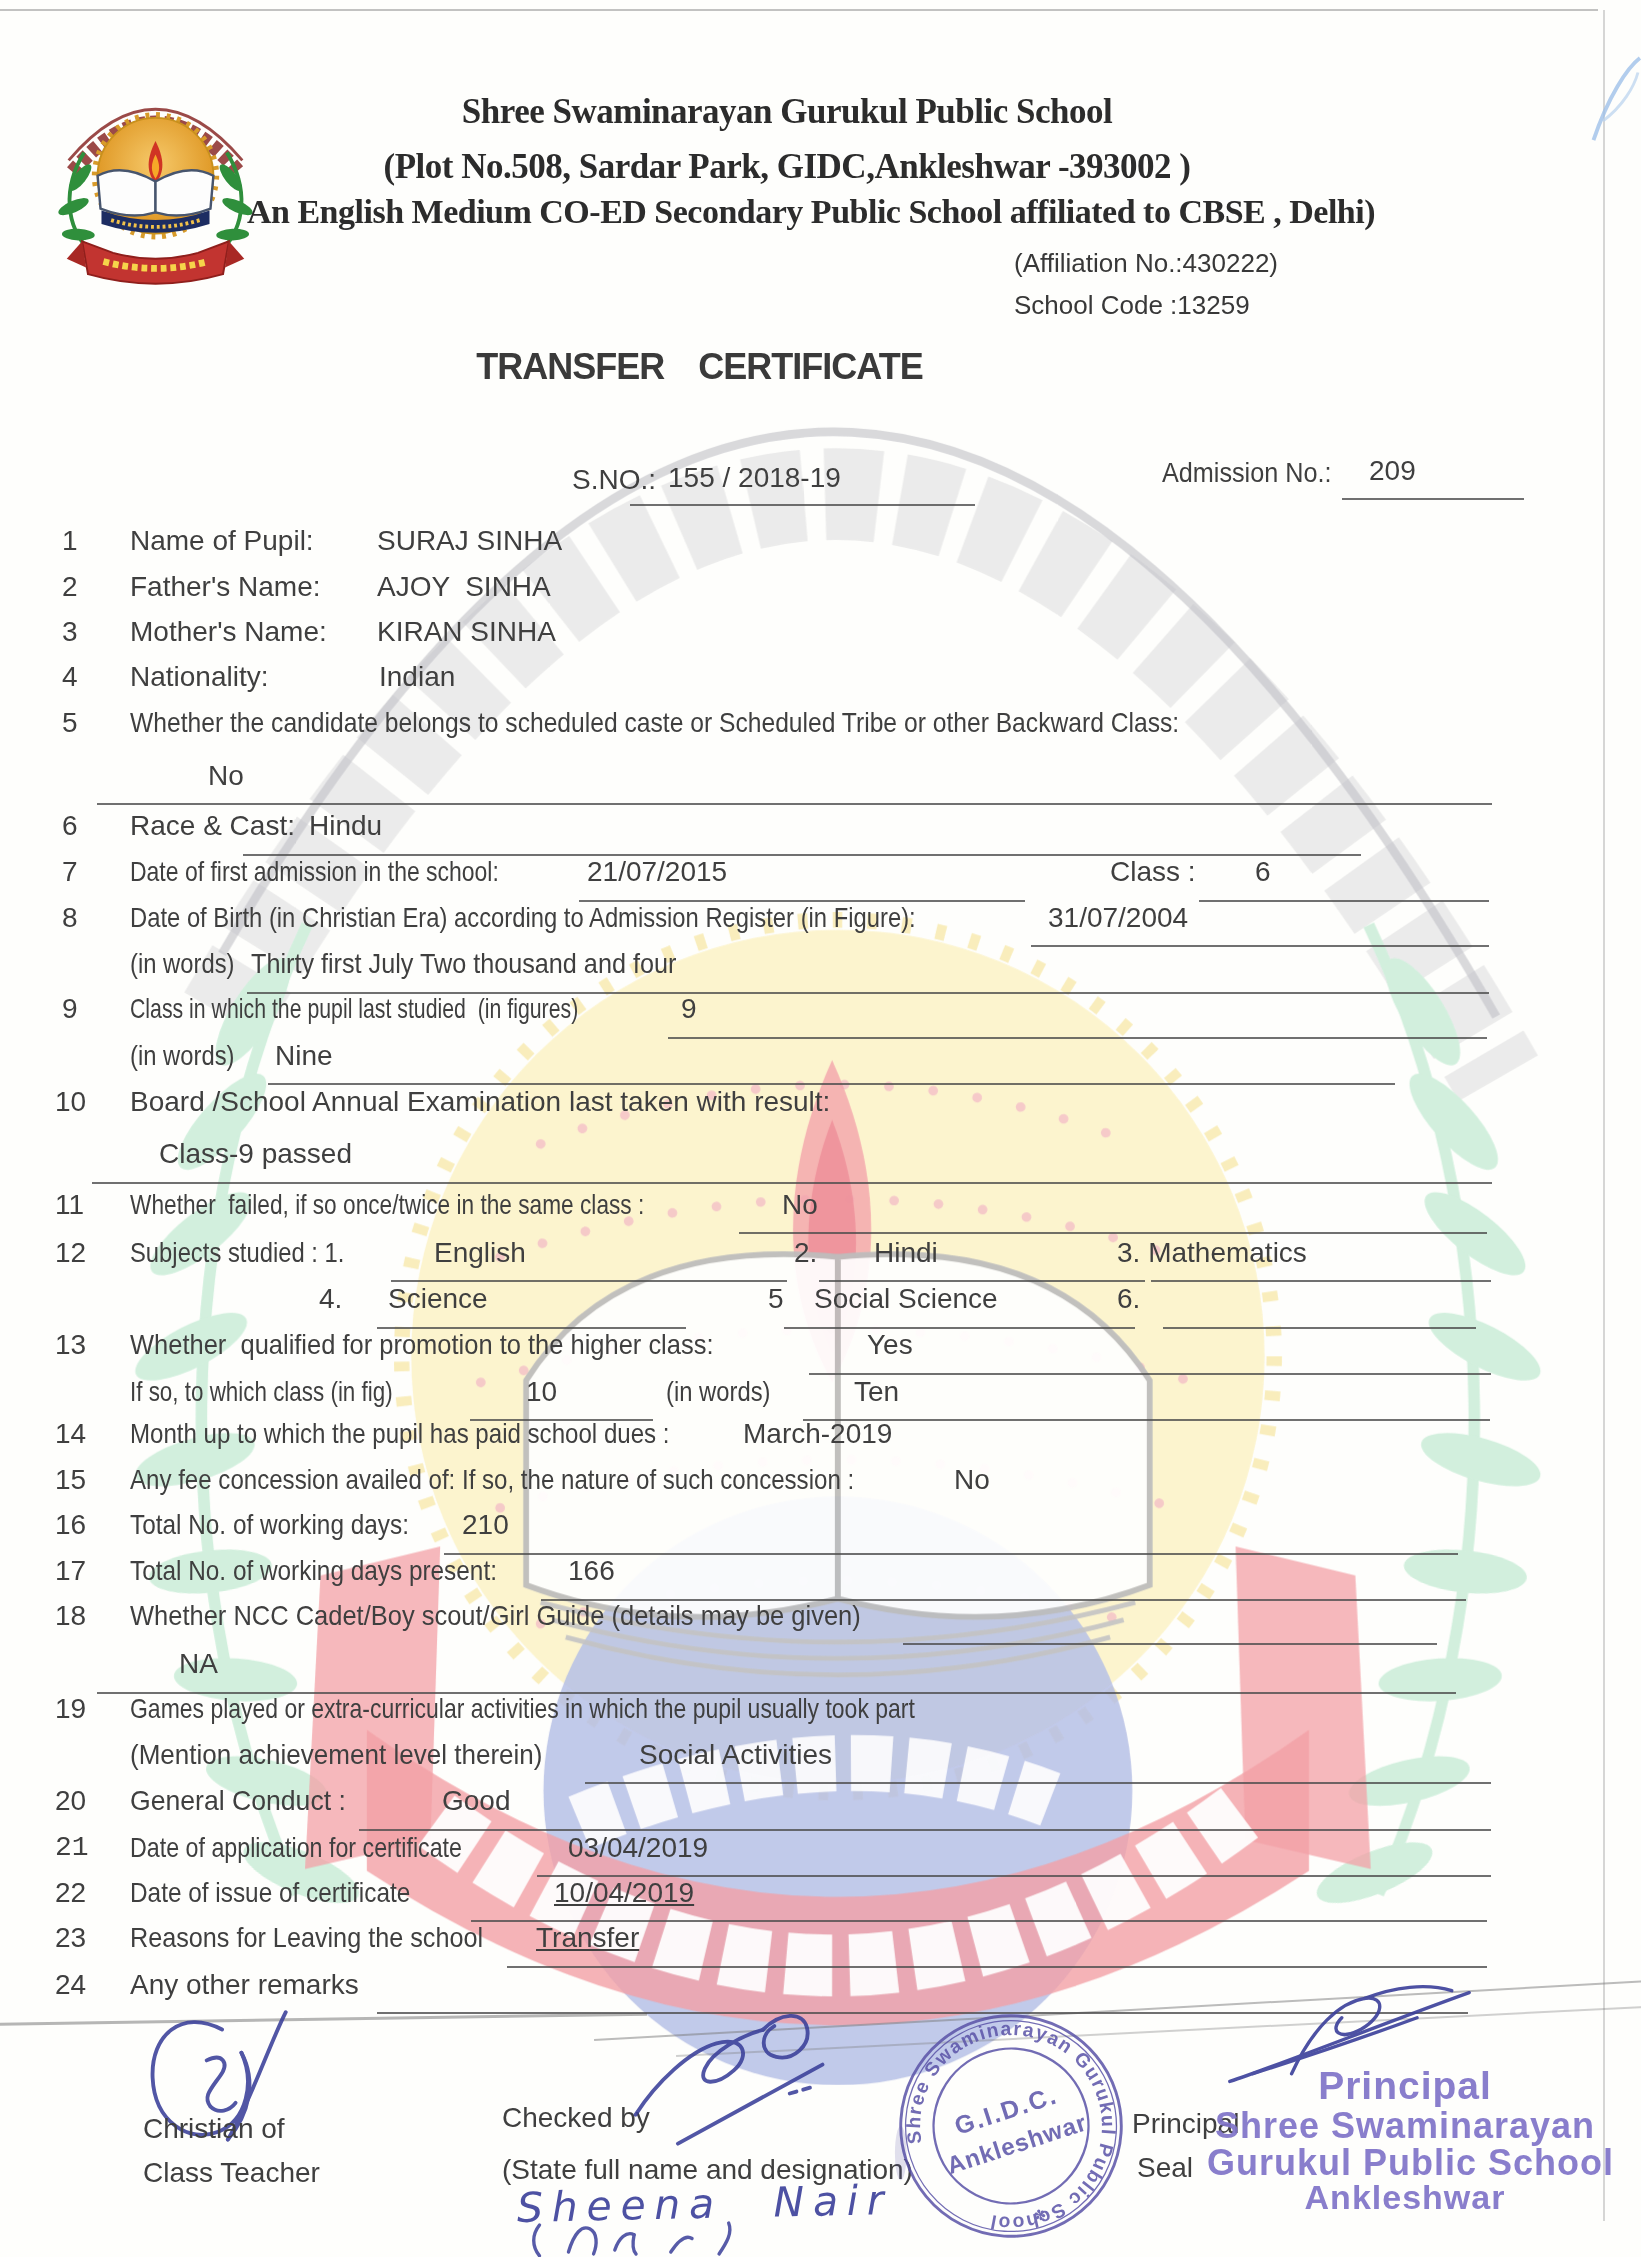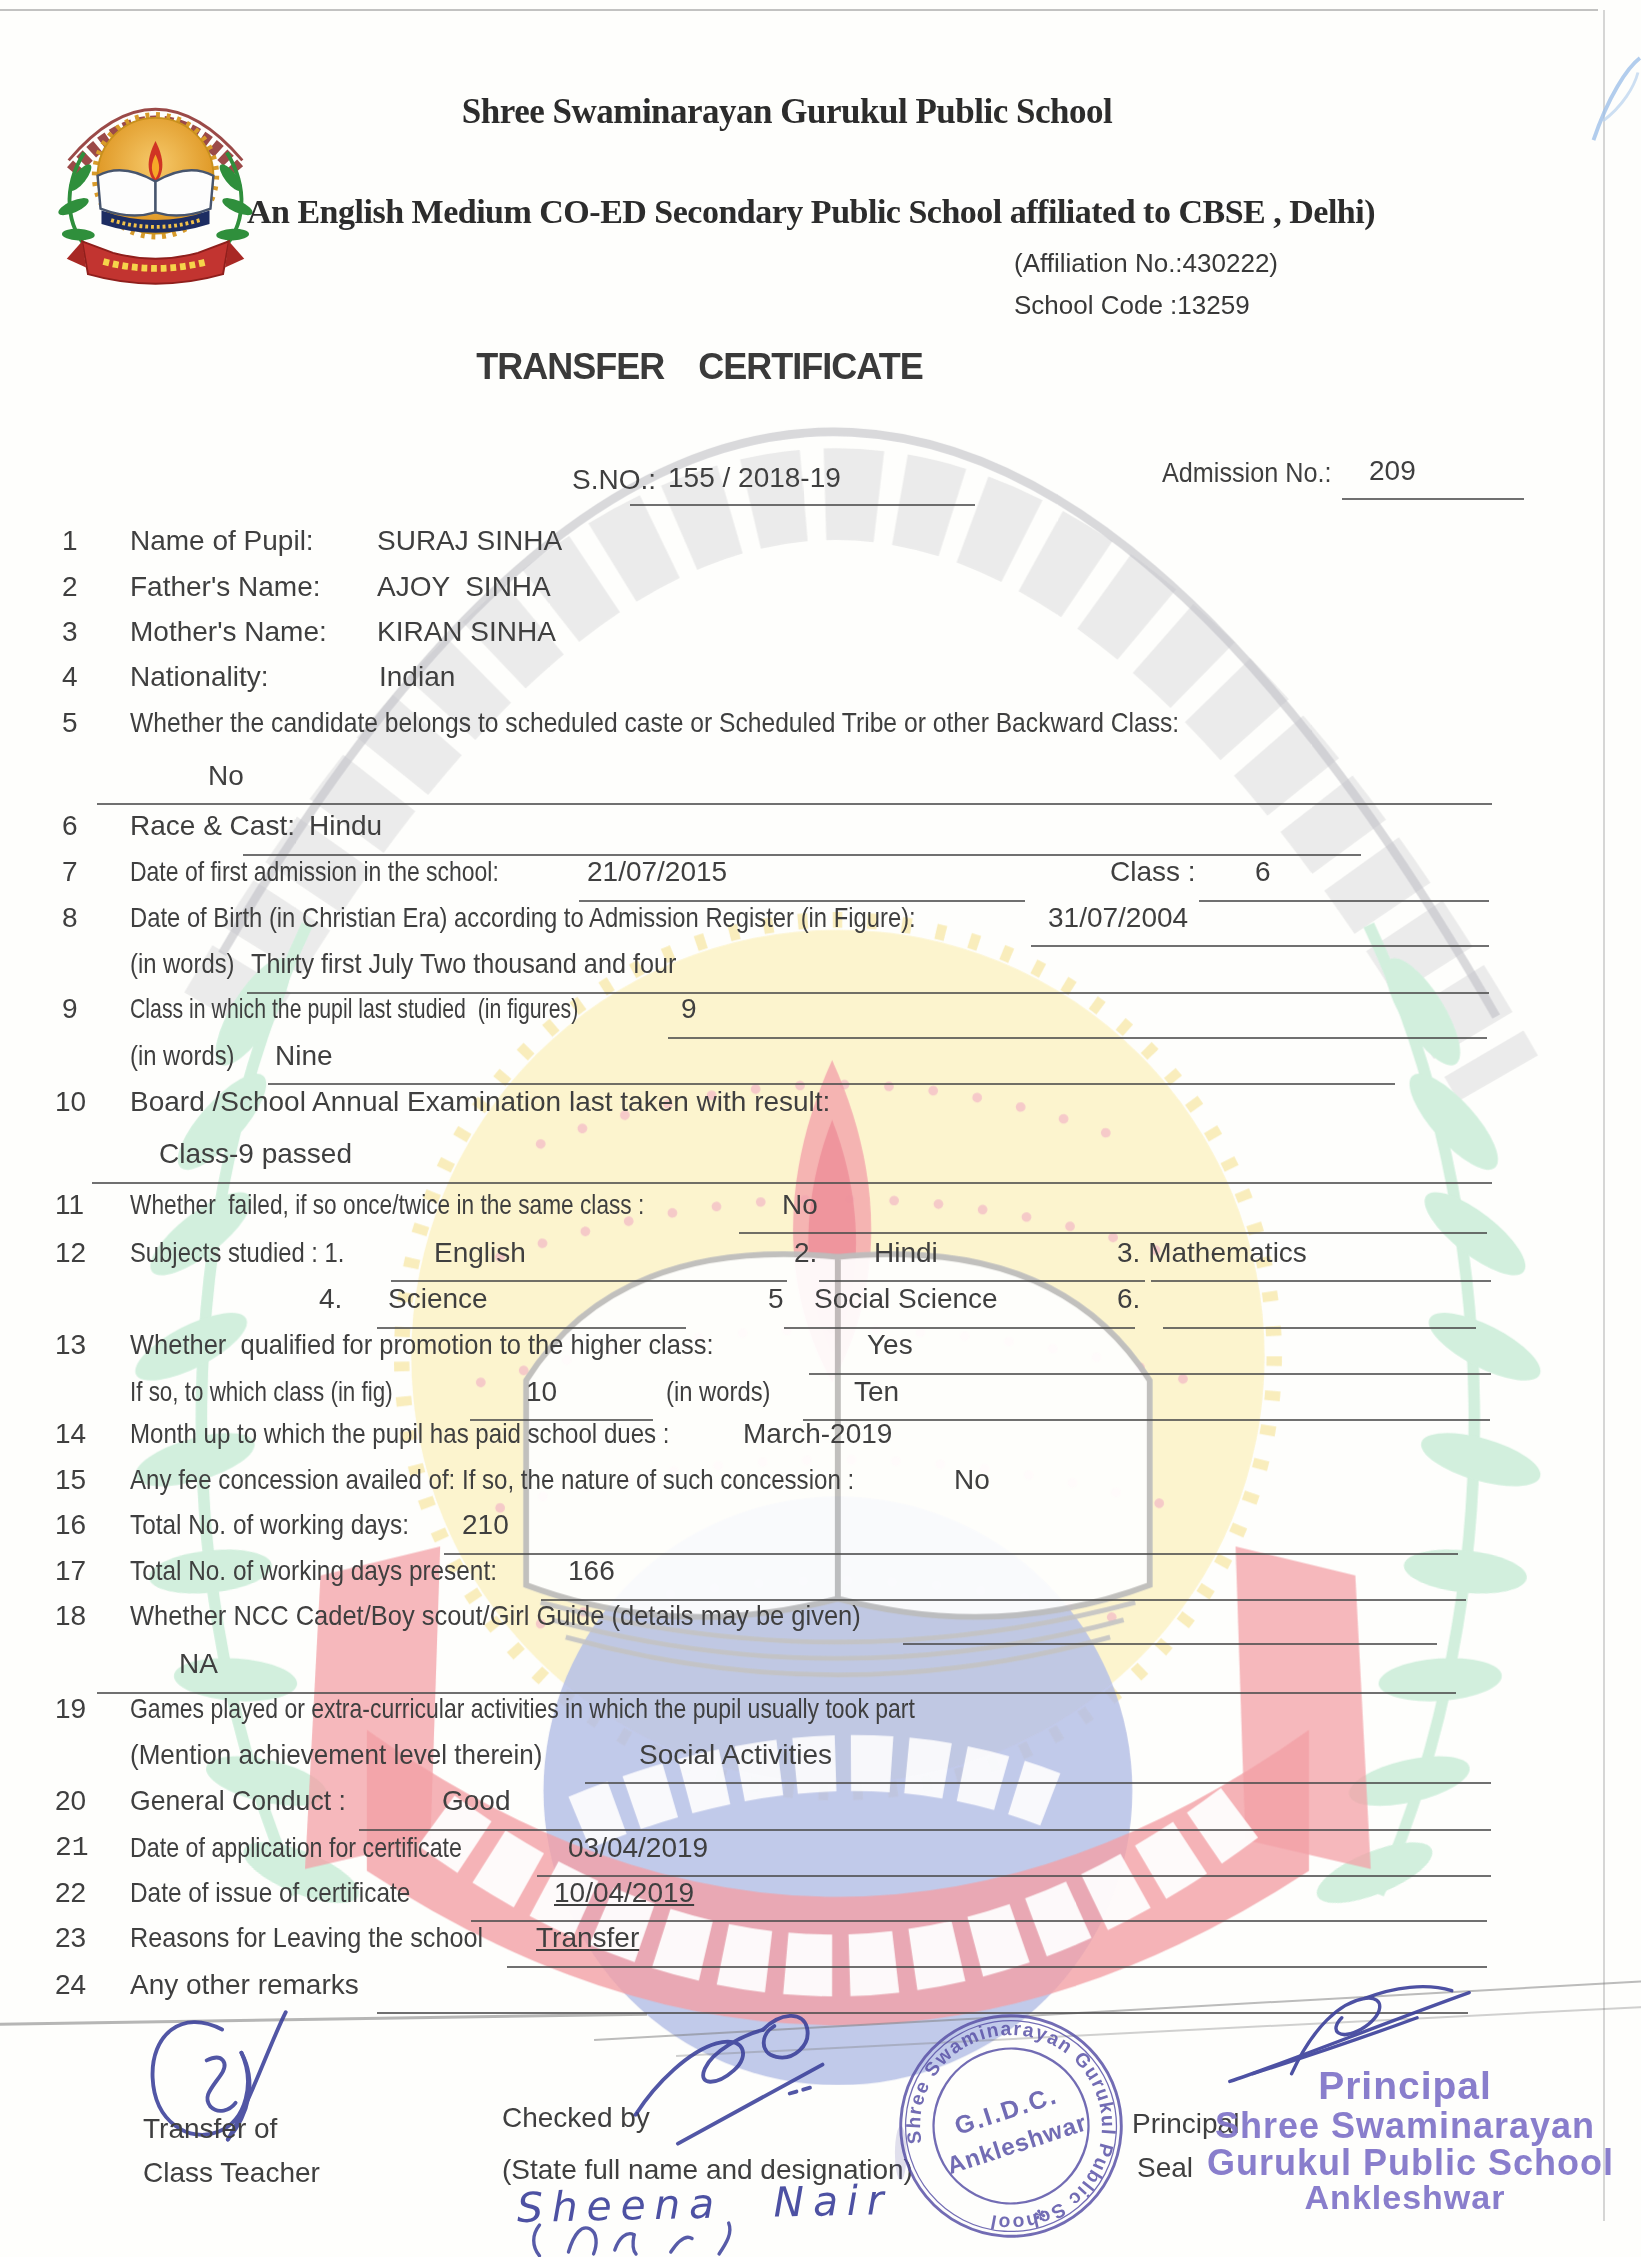--- a/index.html
+++ b/index.html
@@ -115,20 +115,21 @@
     </g>
     <path d="M 50 156 Q 106 176 162 156 L 162 170 Q 106 188 50 170 Z" fill="#1d2d62"></path>
     <path d="M 60 166 Q 106 180 152 166" stroke="#f2c24a" stroke-width="4" stroke-dasharray="3 3" fill="none"></path>
     <path d="M 30 188 L 62 200 Q 106 212 150 200 L 182 188 L 176 222 Q 106 242 36 222 Z" fill="#c23430" stroke="#8f1f1c" stroke-width="2"></path>
     <path d="M 30 188 L 14 206 L 34 215 Z" fill="#a82824"></path>
     <path d="M 182 188 L 198 206 L 178 215 Z" fill="#a82824"></path>
     <path d="M 52 209 Q 106 223 160 209" stroke="#f6d44a" stroke-width="7" stroke-dasharray="6 4" fill="none"></path>
   </svg>
 
   <div class="hdr" style="left:290px;top:92px;width:994px;font-size:35px;letter-spacing:-0.5px;">Shree Swaminarayan Gurukul Public School</div>
+  <div class="hdr" style="left:290px;top:147px;width:994px;font-size:35px;letter-spacing:-0.5px;">(Plot No.508, Sardar Park, GIDC,Ankleshwar -393002 )</div>
   <div class="hdr" style="left:145px;top:193px;width:1332px;font-size:34px;letter-spacing:-0.5px;">An English Medium CO-ED Secondary Public School affiliated to CBSE , Delhi)</div>
   <span class="t sm" style="left:1014px;top:249px;">(Affiliation No.:430222)</span>
   <span class="t sm" style="left:1014px;top:291px;">School Code :13259</span>
 
   <div class="title">TRANSFER CERTIFICATE</div>
 
   <span class="t" style="left:572px;top:465px;font-weight:bold;font-weight:normal;">S.NO.:</span>
   <span class="t" style="left:668px;top:463px;">155 / 2018-19</span>
   <i class="ul" style="left:630px;top:504px;width:345px;"></i>
   <span class="t" style="left:1162px;top:458px;transform:scaleX(.9);transform-origin:left top;">Admission No.:</span>
@@ -279,21 +280,21 @@
   <i class="ul" style="left:377px;top:2012px;width:1091px;"></i>
 
   <svg style="left:114px;top:1989px" width="193" height="164" viewBox="0 0 200 170">
     <g stroke="#3a3f99" stroke-width="4" fill="none" stroke-linecap="round" opacity=".88">
       <path d="M 112 42 C 70 20 38 48 40 92 C 42 138 78 160 108 148 C 138 136 146 96 132 66"></path>
       <path d="M 96 74 C 112 66 120 76 110 90 C 100 104 92 112 100 122 C 108 130 120 126 126 118"></path>
       <path d="M 132 66 C 148 96 140 130 118 156"></path>
       <path d="M 118 156 C 140 120 160 60 178 24"></path>
     </g>
   </svg>
-  <span class="t" style="left:143px;top:2114px;">Transfer of</span>
+  <span class="t" style="left:143px;top:2114px;">Christian of</span>
   <span class="t" style="left:143px;top:2158px;">Class Teacher</span>
 
   <span class="t" style="left:502px;top:2103px;">Checked by</span>
   <svg style="left:618px;top:2001px" width="222" height="159" viewBox="0 0 230 165">
     <g stroke="#3a3f99" stroke-width="4" fill="none" stroke-linecap="round" opacity=".88">
       <path d="M 18 118 C 40 84 74 52 102 44 C 130 36 138 56 120 72 C 102 88 82 88 90 70 C 98 52 128 36 150 30"></path>
       <path d="M 150 30 C 168 12 192 10 196 28 C 200 46 182 62 164 58 C 146 54 148 34 162 26"></path>
       <path d="M 62 148 L 212 66"></path>
       <path d="M 178 96 l 7 -2 M 192 92 l 7 -2"></path>
     </g>

